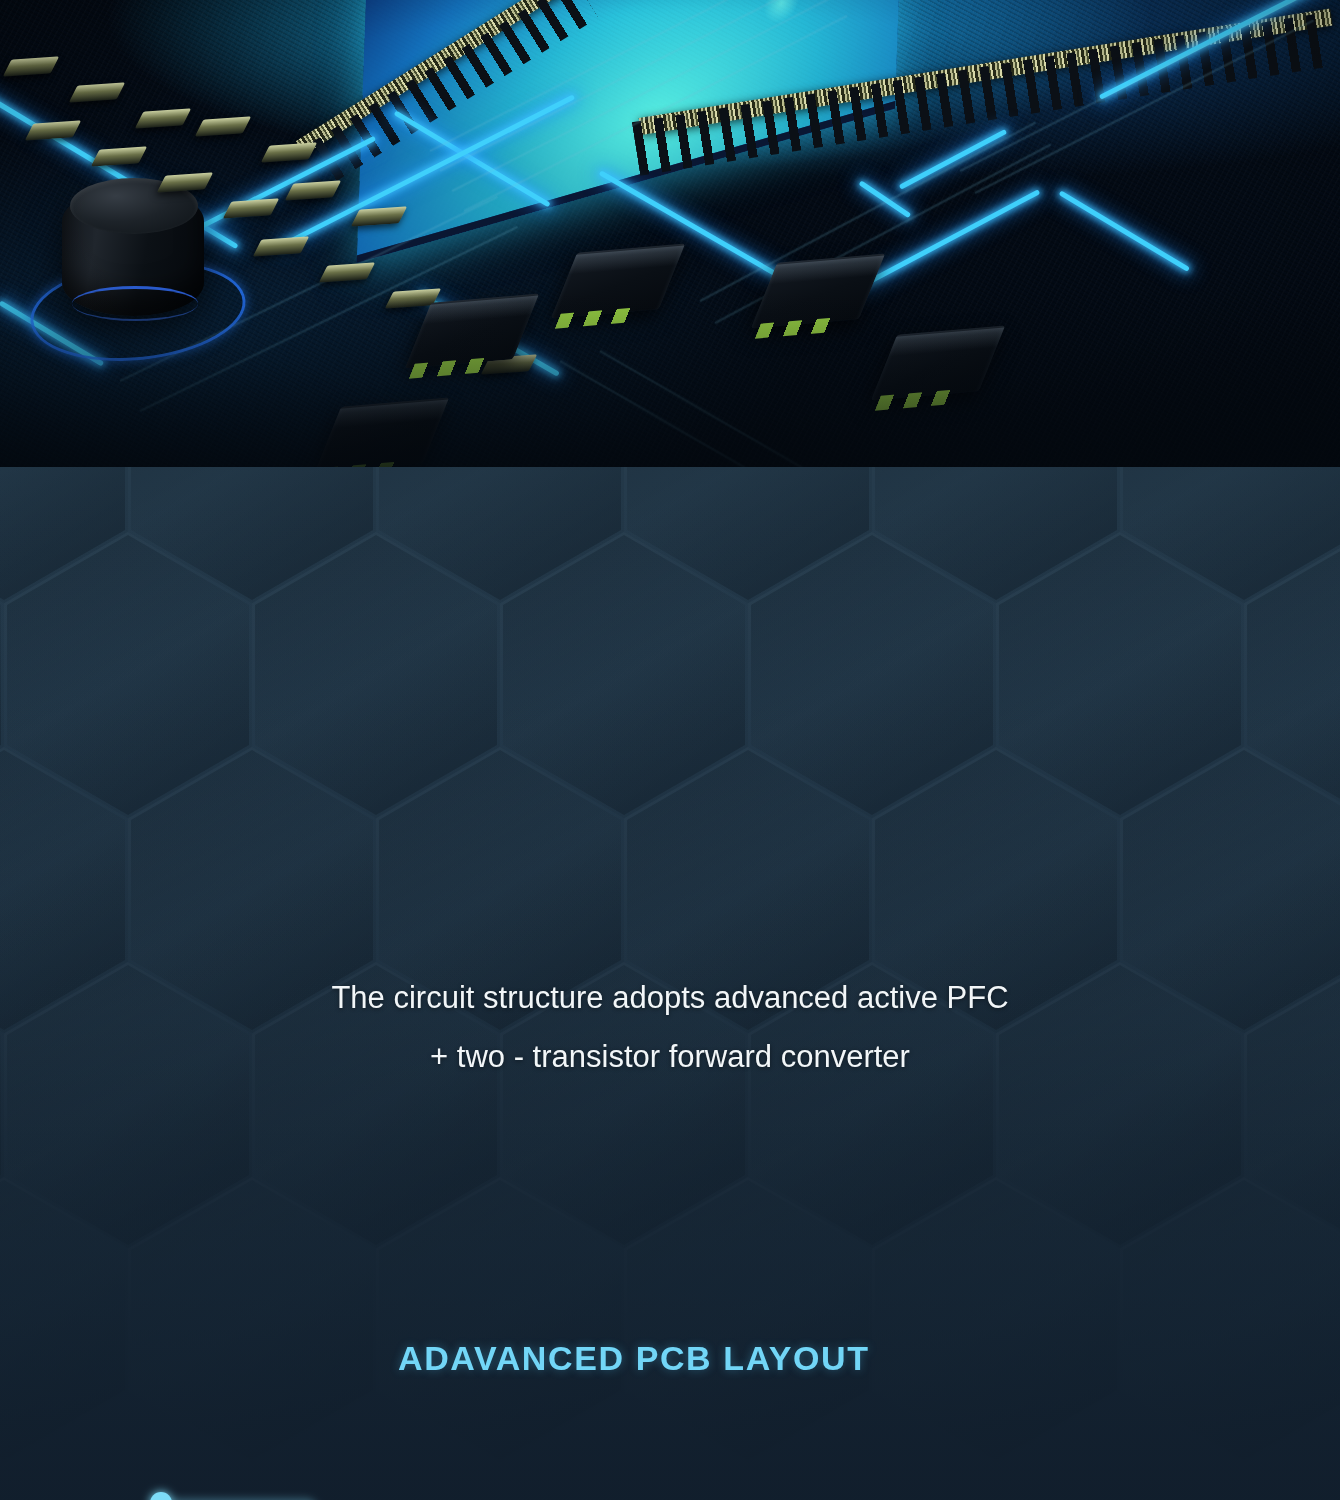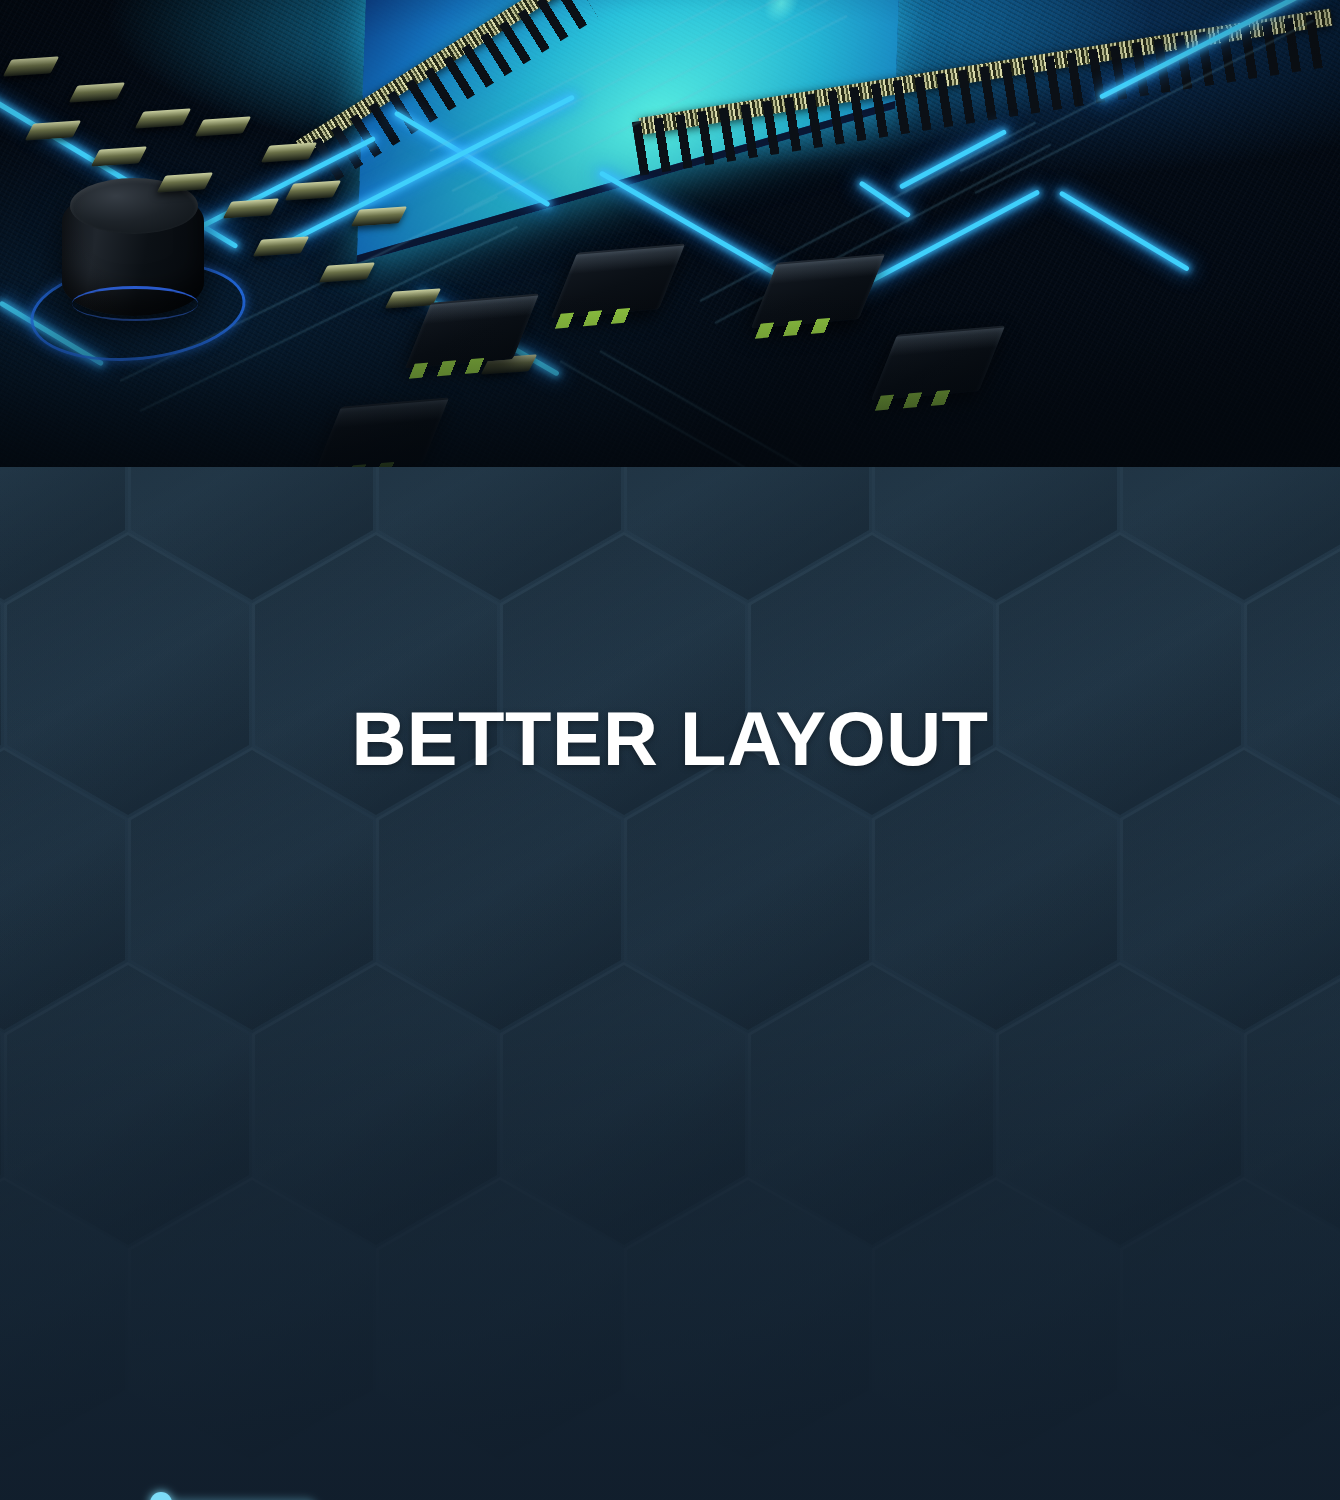--- a/index.html
+++ b/index.html
@@ -366,26 +366,28 @@
       <div class="hex" style="left:496px;  top:860px;"></div>
       <div class="hex" style="left:744px;  top:860px;"></div>
       <div class="hex" style="left:992px;  top:860px;"></div>
       <div class="hex" style="left:1240px; top:860px;"></div>
 
     </div>
     <div class="hex-fade"></div>
   </div>
 
   <div class="headline">
-    <span class="l1">BETTER  LAYOUT</span>
   </div>
 
   <div class="bodytext">
+    <span>The circuit structure adopts advanced active PFC</span>
+    <span>+ two - transistor forward converter</span>
   </div>
 
+  <div class="subtitle">ADAVANCED  PCB LAYOUT</div>
 
   <svg class="circuit" viewBox="0 0 1340 190" width="1340" height="190">
     <defs>
       <filter id="glowSoft" x="-60%" y="-200%" width="220%" height="600%">
         <feGaussianBlur stdDeviation="5" result="b"></feGaussianBlur>
         <feMerge>
             <feMergeNode in="b"></feMergeNode>
             <feMergeNode in="SourceGraphic"></feMergeNode>
           </feMerge>
       </filter>

